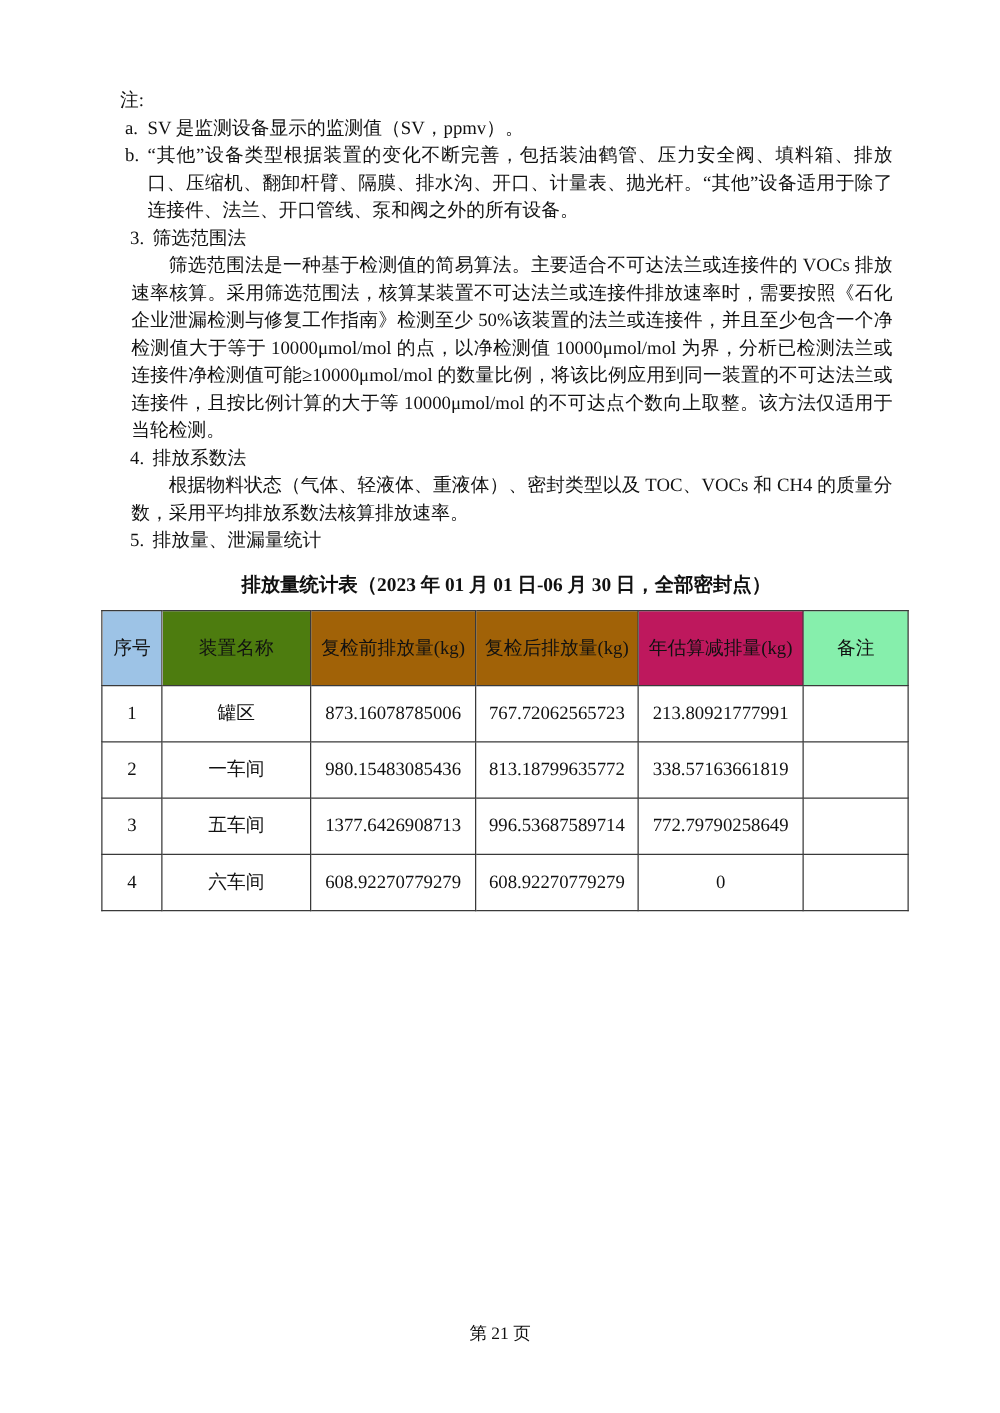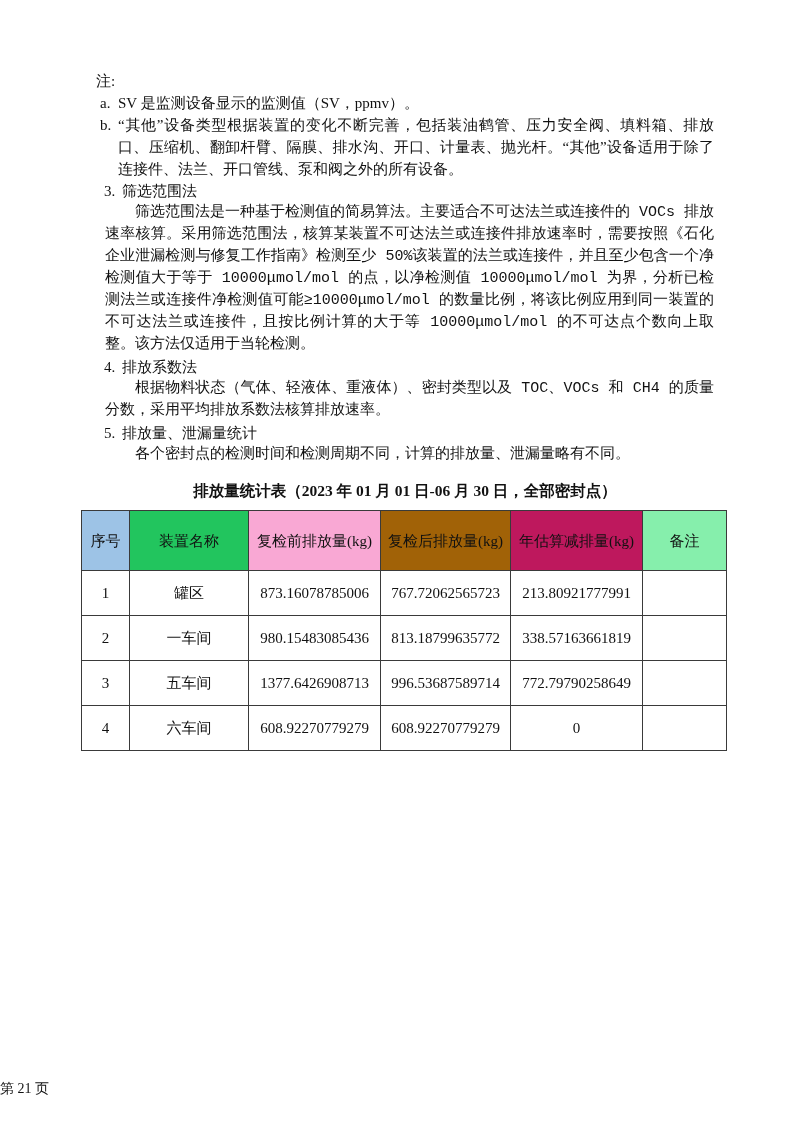--- a/index.html
+++ b/index.html
@@ -16,21 +16,21 @@
     position:absolute;
     left:96px; top:70px; width:618px;
     font-size:15px; line-height:22px;
     text-align:justify;
   }
   .notes-label { text-align:left; }
   .note-item { position:relative; padding-left:22px; }
   .note-marker { position:absolute; left:4px; top:0; }
   .section-head { position:relative; padding-left:26px; text-align:left; }
   .sec-num { position:absolute; left:8px; top:0; }
-  .section-body { padding-left:9px; text-indent:2em;font-family:Liberation Mono, monospace; }
+  .section-body { padding-left:9px; text-indent:2em; }
   .table-title {
     text-align:center; font-weight:bold;
     font-size:15.5px; margin-top:14px; margin-bottom:8px;
     text-indent:0;
   }
   table.stats {
     border-collapse:collapse; table-layout:fixed;
     width:645px; margin-left:-15px;
     text-align:center;
   }
@@ -38,22 +38,22 @@
     border:1px solid #3a3a3a;
     text-align:center; vertical-align:middle;
     font-size:15px; font-weight:normal;
     overflow:hidden; white-space:nowrap;
   }
   table.stats th { height:60px; }
   table.stats td { height:45px; }
   table.stats tr.total-row td { height:52px; }
   .table-note { text-align:center; margin-top:36px; text-indent:0; }
   .footer {
-    position:absolute; left:0; bottom:32px; width:100%;
-    font-size:14px; color:#111;
+    position:absolute; left:0; bottom:54px; width:100%;
+    text-align:center; font-size:14px; color:#111;
   }
 </style>
 </head>
 <body>
 
 <div class="page">
   <div class="content">
 
     <div class="notes-label">注:</div>
 
@@ -76,38 +76,37 @@
     <div class="section-head">
       <span class="sec-num">4.</span>
       <span>排放系数法</span>
     </div>
     <div class="section-body">根据物料状态（气体、轻液体、重液体）、密封类型以及 TOC、VOCs 和 CH4 的质量分数，采用平均排放系数法核算排放速率。</div>
 
     <div class="section-head">
       <span class="sec-num">5.</span>
       <span>排放量、泄漏量统计</span>
     </div>
-    <div class="section-body">各个密封点的检测时间和检测周期不同，计算的排放量、泄漏量略有不同。</div>
 
     <div class="table-title">排放量统计表（2023 年 01 月 01 日-06 月 30 日，全部密封点）</div>
 
     <table class="stats">
       <colgroup>
         <col style="width:48px">
           <col style="width:119px">
           <col style="width:132px">
         <col style="width:130px">
           <col style="width:132px">
           <col style="width:84px">
       </colgroup>
       <thead>
         <tr>
           <th style="background: rgb(157, 195, 230);">序号</th>
-          <th style="background: #22c55e;">装置名称</th>
-          <th style="background: #f9a8d4;">复检前排放量(kg)</th>
+          <th style="background: #4d7c0f;">装置名称</th>
+          <th style="background: #a16207;">复检前排放量(kg)</th>
           <th style="background: #a16207;">复检后排放量(kg)</th>
           <th style="background: #be185d;">年估算减排量(kg)</th>
           <th style="background: #86efac;">备注</th>
         </tr>
       </thead>
       <tbody>
         <tr>
           <td>1</td>
           <td>罐区</td>
           <td>873.16078785006</td>

